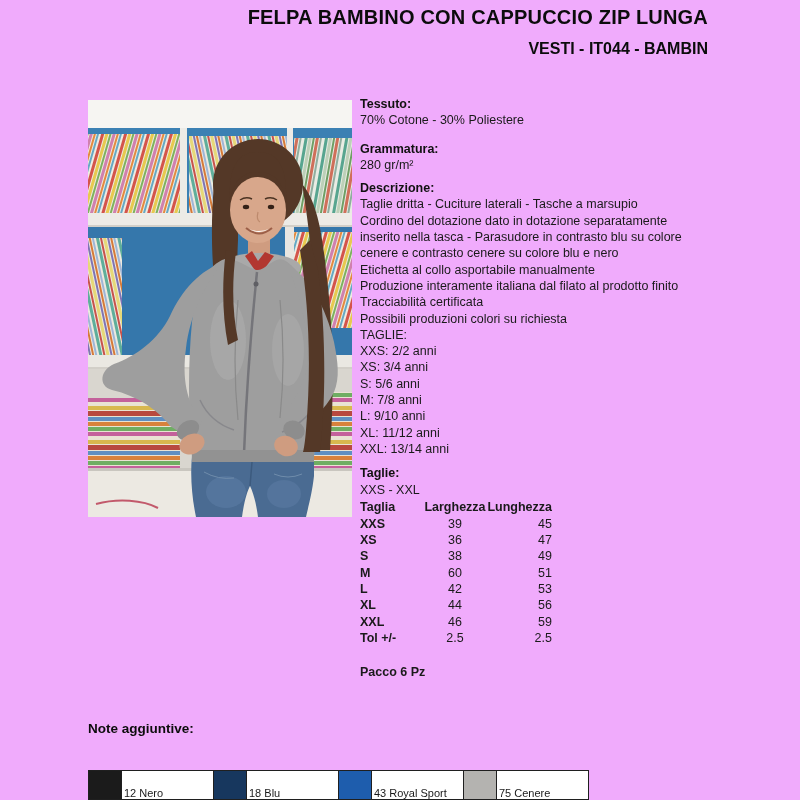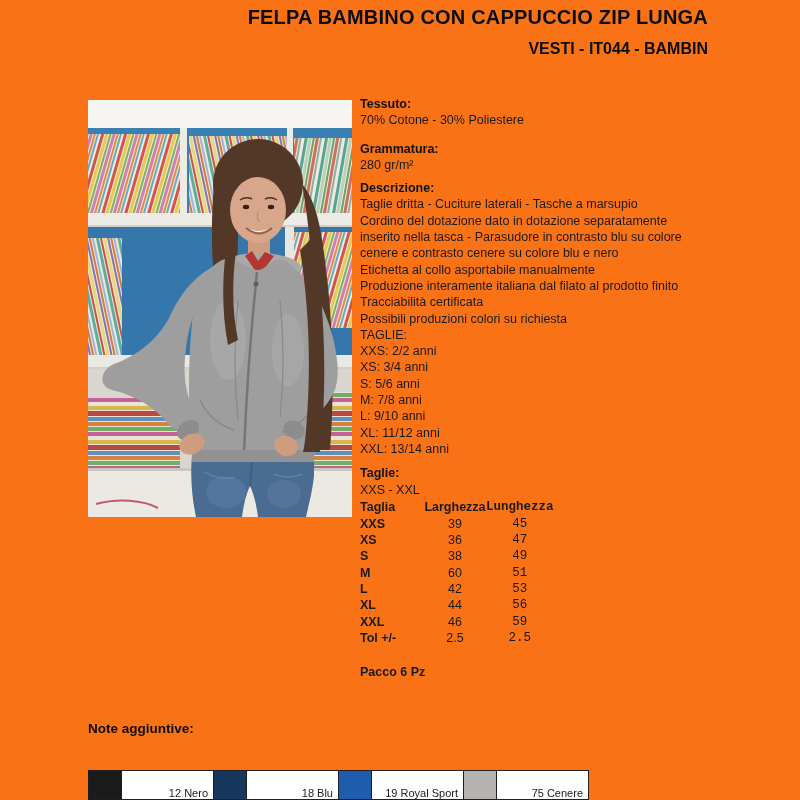--- a/index.html
+++ b/index.html
@@ -1,48 +1,48 @@
 <!DOCTYPE html>
 <html><head>
 <meta charset="utf-8">
 <style>
   * { margin:0; padding:0; box-sizing:border-box; }
   html,body { width:800px; height:800px; background:#ffffff; font-family:"Liberation Sans", sans-serif; color:#1a1a1a; }
-  .page { position:relative; width:800px; height:800px; overflow:hidden; background:#f97316; }
+  .page { position:relative; width:800px; height:800px; overflow:hidden; background:#f0abfc; }
 
   .header { position:absolute; left:88px; top:6px; width:620px; text-align:right; }
   .title { font-size:20px; font-weight:bold; color:#0c0c0c; letter-spacing:.2px; }
   .subtitle { margin-top:11px; font-size:16px; font-weight:bold; color:#0c0c0c; }
 
   .photo { position:absolute; left:88px; top:100px; width:264px; height:417px; }
   .photo svg { width:100%; height:100%; display:block; }
 
   .specs { position:absolute; left:360px; top:96px; width:350px; font-size:12.5px; line-height:16.3px; }
   .specs .lbl { font-weight:bold; color:#111; }
   .specs .line { white-space:nowrap; }
   .sec-gram { margin-top:12px; }
   .sec-desc { margin-top:7px; }
   .sec-tag  { margin-top:8px; }
 
   table.sizes { border-collapse:collapse; }
   table.sizes th, table.sizes td { padding:0; font-size:12.5px; line-height:16.3px; vertical-align:middle; }
   table.sizes th { font-weight:bold; }
   table.sizes .c1 { width:64px; text-align:left; font-weight:bold; }
   table.sizes .c2 { width:62px; text-align:center; }
-  table.sizes .c3 { width:66px; text-align:center;font-family:Liberation Mono, monospace; }
+  table.sizes .c3 { width:66px; text-align:right; }
   table.sizes thead th { height:18px; }
 
   .packaging { margin-top:18px; font-weight:bold; line-height:16.8px; font-size:12.5px; }
 
   .notes { position:absolute; left:88px; top:721px; font-size:13.5px; font-weight:bold; color:#0c0c0c; }
 
   table.colorbar { position:absolute; left:88px; top:770px; border-collapse:collapse; }
   table.colorbar td { border:1px solid #1f1f1f; height:26px; vertical-align:middle; }
   table.colorbar td.sw { width:33px; padding:0; }
-  table.colorbar td.cl { width:92px; background:#fff; font-size:11px; text-align:right; padding:16px 5px 0 2px; color:#1a1a1a; white-space:nowrap; }
+  table.colorbar td.cl { width:92px; background:#fff; font-size:11px; padding:16px 5px 0 2px; color:#1a1a1a; white-space:nowrap; }
 </style>
 </head>
 <body>
 
 <div class="page">
 
   <div class="header">
     <div class="title">FELPA BAMBINO CON CAPPUCCIO ZIP LUNGA</div>
     <div class="subtitle">VESTI - IT044 - BAMBIN</div>
   </div>
@@ -262,20 +262,20 @@
   <div class="notes">Note aggiuntive:</div>
 
   <table class="colorbar">
     <tbody>
       <tr>
         <td class="sw" style="background-color: rgb(27, 27, 27);"></td>
         <td class="cl">12 Nero</td>
         <td class="sw" style="background-color: rgb(23, 55, 94);"></td>
         <td class="cl">18 Blu</td>
         <td class="sw" style="background-color: rgb(30, 93, 173);"></td>
-        <td class="cl">19 Royal Sport</td>
+        <td class="cl">43 Royal Sport</td>
         <td class="sw" style="background-color: rgb(180, 179, 176);"></td>
         <td class="cl">75 Cenere</td>
       </tr>
     </tbody>
   </table>
 
 </div>
 
 </body></html>

